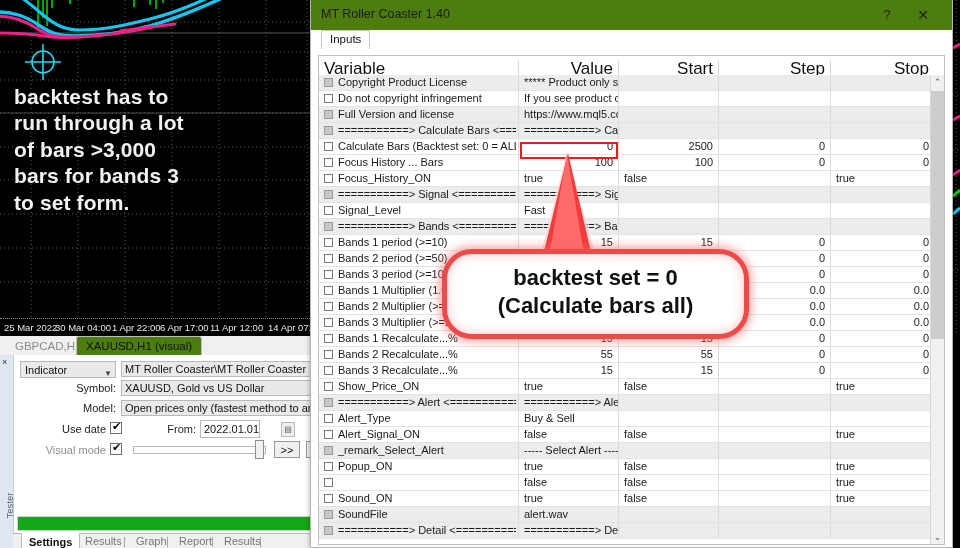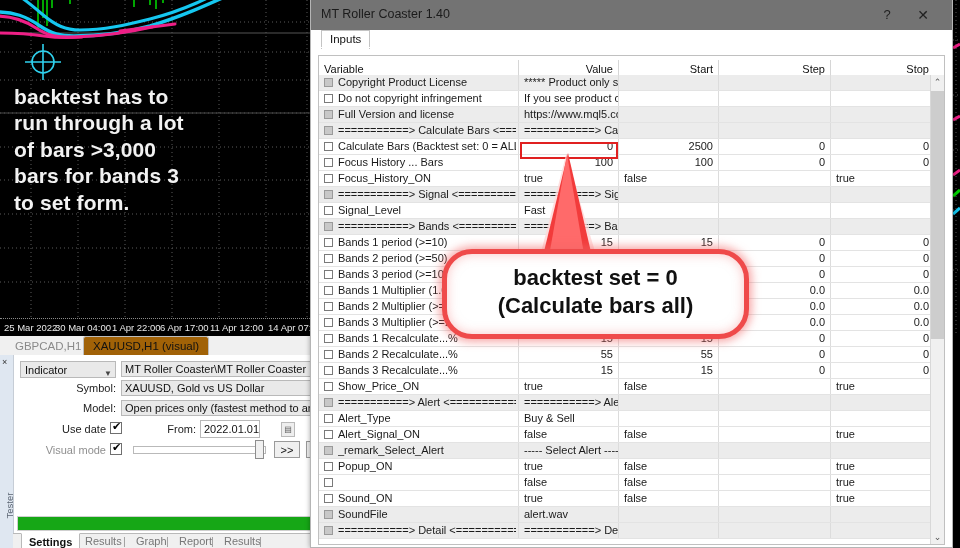--- a/index.html
+++ b/index.html
@@ -37,22 +37,22 @@
   }
   #chart-tabs{
     position:absolute;left:0;top:0;width:320px;height:19px;
     background:#f0f0f0;border-bottom:1px solid #bdbdbd;
   }
   .ctab{
     position:absolute;top:1px;height:18px;line-height:18px;font-size:11.5px;
     padding:0 9px;color:#8a8a8a;
   }
   .ctab.active{
-    background:#a16207;color:#111;border:1px solid #bdbdbd;border-bottom:1px solid #fff;
-    border-radius:3px 3px 0 0;top:0;height:19px;line-height:19px;margin-left:7px;
+    background:#4d7c0f;color:#111;border:1px solid #bdbdbd;border-bottom:1px solid #fff;
+    border-radius:3px 3px 0 0;top:0;height:19px;line-height:19px;
   }
   #tester-body{
     position:absolute;left:0;top:19px;width:320px;height:193px;background:#fff;
   }
   #tester-sidebar{
     position:absolute;left:0;top:0;width:13px;height:193px;background:#dfe7f1;
     border-right:1px solid #c6cdd6;
   }
   #tester-close{
     position:absolute;left:2px;top:2px;font-size:9px;color:#333;cursor:default;
@@ -111,21 +111,21 @@
   }
   .tsep{position:absolute;top:-1px;font-size:11px;color:#999;line-height:16px;}
 
   
   #dialog{
     position:absolute;left:310px;top:0;width:643px;height:548px;
     background:#fff;border:1px solid #b5b5b5;border-top:none;box-sizing:border-box;
     box-shadow:0 0 5px rgba(0,0,0,.35);
   }
   #titlebar{
-    position:absolute;left:0;top:0;right:0;height:30px;background:#737373;
+    position:absolute;left:0;top:0;right:0;height:30px;background:#4d7c0f;
   }
   #dlg-title{
     position:absolute;left:10px;top:7px;font-size:12.5px;color:#1b1b1b;
   }
   #btn-help{
     position:absolute;right:52px;top:4px;width:26px;height:22px;
     font-size:13px;color:#222;text-align:center;line-height:22px;
   }
   #btn-close{
     position:absolute;right:16px;top:4px;width:26px;height:22px;
@@ -144,21 +144,21 @@
   }
   #grid-wrap{
     position:absolute;left:7px;top:55px;right:7px;bottom:2px;
     border:1px solid #c0c0c0;background:#fff;box-sizing:border-box;overflow:hidden;
   }
   #grid-head{
     position:absolute;left:0;top:0;right:0;height:19px;
     background:#fff;border-bottom:1px solid #c8c8c8;
   }
   .hcell{
-    position:absolute;top:4px;height:19px;line-height:18px;font-size:11px;color:#111;
+    position:absolute;top:4px;height:19px;line-height:18px;font-size:17px;color:#111;
     box-sizing:border-box;border-right:1px solid #d6d6d6;padding:0 5px;
   }
   .hcell.r{text-align:right;}
   #grid-rows{position:absolute;left:0;top:19px;right:14px;bottom:0;overflow:hidden;}
   .grow{
     position:absolute;left:0;right:0;height:16px;box-sizing:border-box;
     border-bottom:1px solid #e3e3e3;
   }
   .grow.sep{background:#ececec;}
   .gcell{

